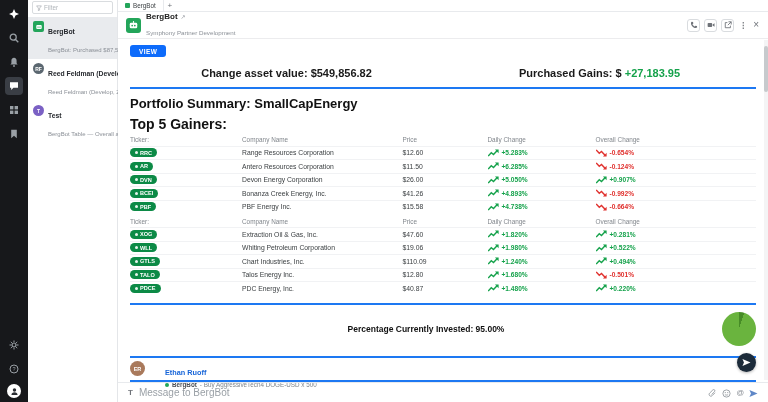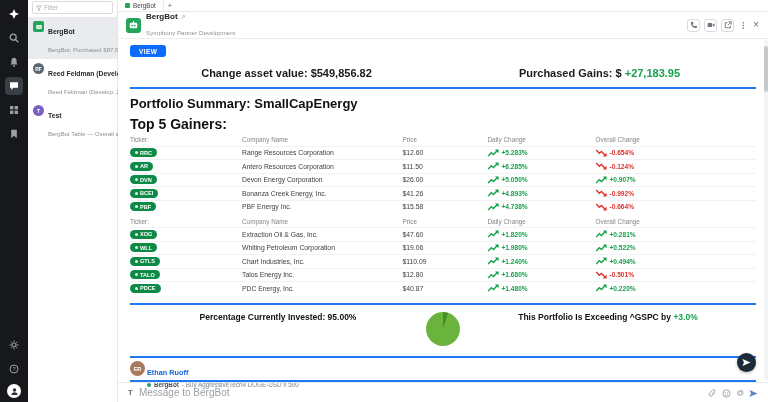--- a/index.html
+++ b/index.html
@@ -66,26 +66,26 @@
   .sectitle { margin-top:5px; font-size:14px; font-weight:bold; color:#111; }
   .thead, .trow { display:grid; grid-template-columns:112px 1fr 85px 108px 1fr; align-items:center; }
   .thead { height:12px; font-size:6.4px; color:#82878d; margin-top:2px; }
   .trow { height:13.5px; border-top:1px solid #f1f2f4; font-size:6.8px; color:#3c4043; }
   .pill { display:inline-flex; align-items:center; gap:2px; background:#0c8a46; color:#fff; font-size:5.6px; font-weight:bold; padding:1.5px 5px; border-radius:7px; cursor:pointer; }
   .dot { width:3px; height:3px; border-radius:50%; background:rgba(255,255,255,.9); display:inline-block; }
   .ch { display:flex; align-items:center; gap:3px; font-weight:bold; font-size:6.6px; }
   .up { color:#15a24b; } .down { color:#e0312e; }
   .trend svg { width:11px; height:8px; display:block; }
   .down .trend svg { transform:scaleY(-1); }
-  .stats-row { display:flex; margin-top:3px; }
+  .stats-row { display:flex; align-items:center; margin-top:3px; }
   .stats-row .stat { flex:1; text-align:center; font-size:8.5px; font-weight:bold; color:#111; }
   .pie { width:34px; height:34px; border-radius:50%; flex-shrink:0; }
   .blue-line { height:2px; background:#1d78f2; margin:0 12px; flex-shrink:0; }
 
-  .msg { display:flex; gap:2px; padding:3px 12px 2px; height:22px; align-items:flex-start; flex-shrink:0; }
+  .msg { display:flex; gap:20px; padding:3px 12px 2px; height:22px; align-items:flex-start; flex-shrink:0; }
   .msg-av { width:15px; height:15px; border-radius:50%; background:#a9795b; color:#fff; font-size:5.5px; font-weight:bold; display:flex; align-items:center; justify-content:center; flex-shrink:0; }
   .msg-author { font-size:7.3px; font-weight:bold; color:#1664d8; }
   .msg-reply { display:flex; align-items:center; gap:3px; margin-top:2px; font-size:6.3px; color:#7d838a; }
   .gdot { width:4px; height:4px; border-radius:50%; background:#23a55a; display:inline-block; }
   .msg-bot { font-weight:bold; color:#4a4f55; }
 
   .jump-btn { position:absolute; right:12px; bottom:30px; width:19px; height:19px; border-radius:50%; background:#1c2b3a; display:flex; align-items:center; justify-content:center; cursor:pointer; box-shadow:0 1px 3px rgba(0,0,0,.3); z-index:5; }
   .jump-btn svg { width:9px; height:9px; color:#fff; }
 
   .composer { height:20px; border-top:1px solid #e8eaed; display:flex; align-items:center; gap:6px; padding:0 10px; flex-shrink:0; }
@@ -542,23 +542,20 @@
           </div>
       </div>
 
       <div class="bluediv"></div>
 
       <div class="stats-row">
         <div class="stat">
           <span>Percentage Currently Invested:</span> <span>95.00%</span>
         </div>
         <div class="pie" style="background: conic-gradient(rgb(71, 140, 39) 0deg, rgb(71, 140, 39) 5%, rgb(106, 180, 62) 5%, rgb(106, 180, 62) 100%);"></div>
-        <div class="stat">
-          <span>This Portfolio Is Exceeding ^GSPC by</span> <span class="pos">+3.0%</span>
-        </div>
       </div>
     </div>
 
     <div class="blue-line"></div>
 
     <div class="msg">
       <span class="msg-av">ER</span>
       <span>
         <span class="msg-author">Ethan Ruoff</span>
         <span class="msg-reply">

